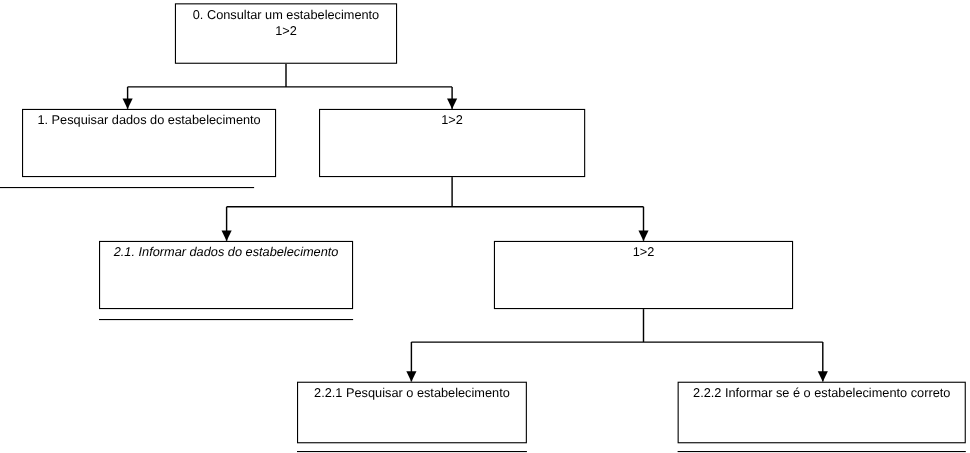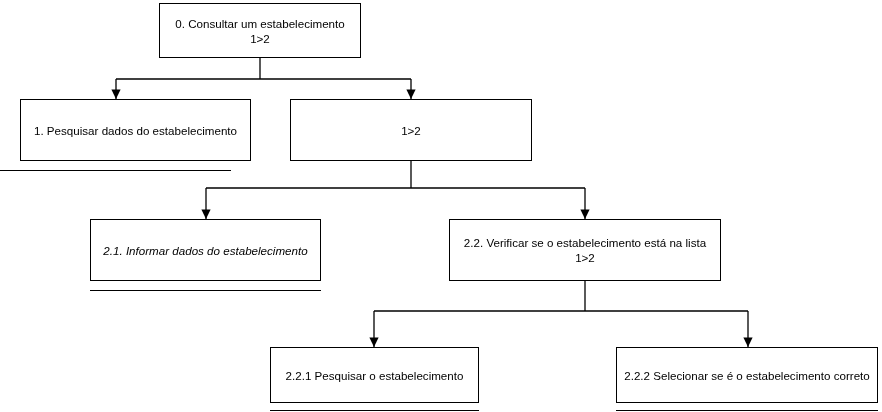--- a/index.html
+++ b/index.html
@@ -25,21 +25,21 @@
     pointer-events: none;
   }
   .node {
     position: absolute;
     box-sizing: border-box;
     border: 1.3px solid #000000;
     background: #ffffff;
     display: flex;
     flex-direction: column;
     align-items: center;
-    justify-content: center;
+    justify-content: flex-start;
     text-align: center;
     color: #000000;
     font-size: 11.6px;
     line-height: 15px;
     padding: 2px 6px;
   }
   .node .label {
     display: block;
     white-space: nowrap;
   }
@@ -90,25 +90,24 @@
       </div>
       <div class="underline" style="left: 0px; top: 170px; width: 231px; border-top-color: rgb(0, 0, 0);"></div>
       <div class="node multiline" style="left: 290px; top: 99px; width: 242px; height: 62px; border-color: rgb(0, 0, 0); color: rgb(0, 0, 0);">
         <span class="plan">1&gt;2</span>
       </div>
       <div class="node multiline" style="left: 90px; top: 219px; width: 231px; height: 62px; border-color: rgb(0, 0, 0); color: rgb(0, 0, 0); font-style: italic;">
         <span class="label">2.1. Informar dados do estabelecimento</span>
       </div>
       <div class="underline" style="left: 90px; top: 290px; width: 231px; border-top-color: rgb(0, 0, 0);"></div>
       <div class="node" style="left: 449px; top: 219px; width: 272px; height: 62px; border-color: rgb(0, 0, 0); color: rgb(0, 0, 0);">
-        <span class="label">2.2. Verificar se o estabelecimento está na lista</span>
         <span class="plan">1&gt;2</span>
       </div>
       <div class="node" style="left: 270px; top: 347px; width: 209px; height: 56px; border-color: rgb(0, 0, 0); color: rgb(0, 0, 0);">
         <span class="label">2.2.1 Pesquisar o estabelecimento</span>
       </div>
       <div class="underline" style="left: 270px; top: 410px; width: 209px; border-top-color: rgb(0, 0, 0);"></div>
       <div class="node" style="left: 616px; top: 347px; width: 262px; height: 56px; border-color: rgb(0, 0, 0); color: rgb(0, 0, 0);">
-        <span class="label">2.2.2 Selecionar se é o estabelecimento correto</span>
+        <span class="label">2.2.2 Informar se é o estabelecimento correto</span>
       </div>
       <div class="underline" style="left: 616px; top: 410px; width: 262px; border-top-color: rgb(0, 0, 0);"></div>
     </div>
 </div>
 
 </body></html>

